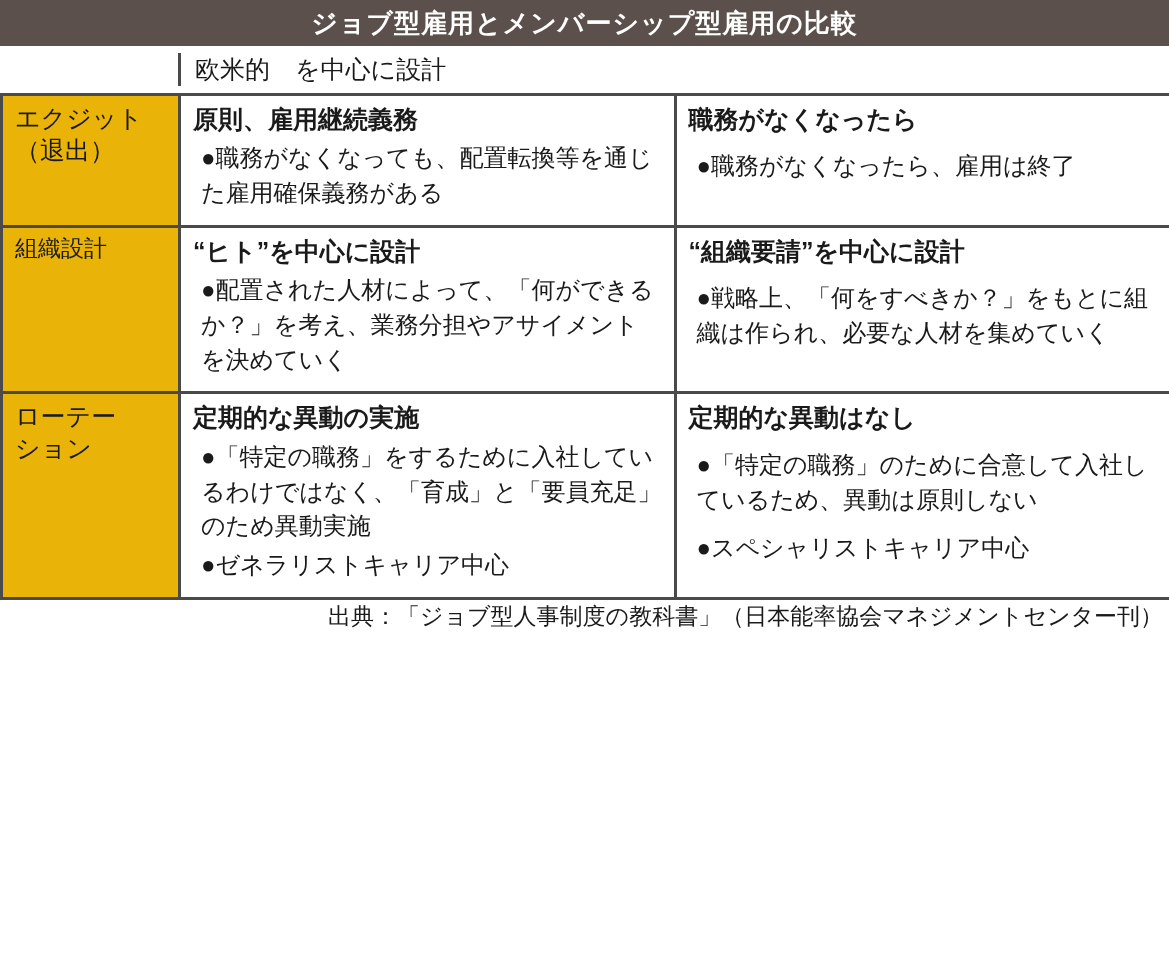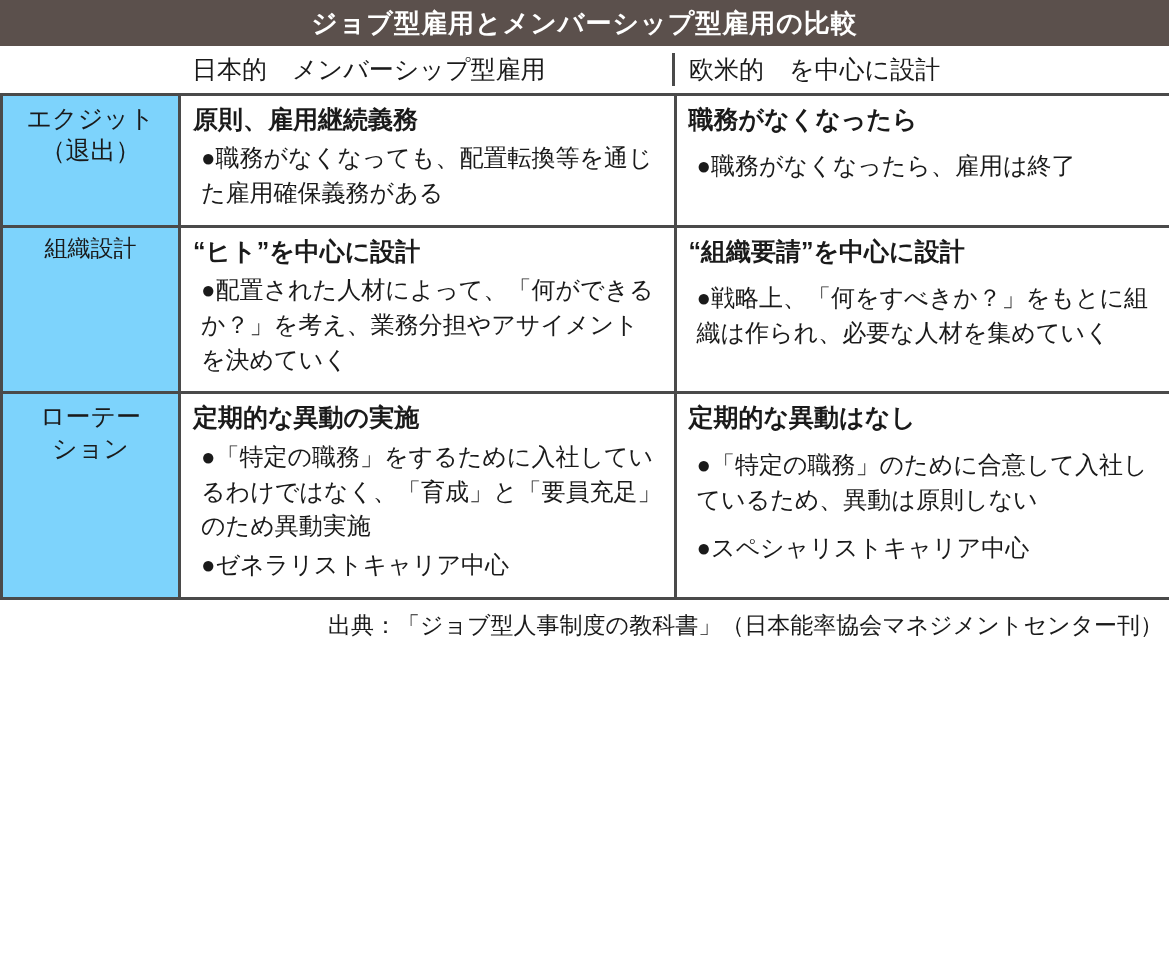--- a/index.html
+++ b/index.html
@@ -63,24 +63,23 @@
     border-bottom: 3px solid #4a4a4a;
     vertical-align: top;
     padding: 6px 12px 10px 12px;
     box-sizing: border-box;
   }
   table.compare tr:not(:last-child) td {
     border-bottom: none;
   }
   td.rowhead {
     width: 178px;
-    background: #7dd3fc;
+    background: #eab308;
     border-right: 3px solid #4a4a4a;
     border-left: 3px solid #4a4a4a;
-    text-align: center;
     vertical-align: middle;
     font-size: 25px;
     line-height: 1.28;
     padding: 6px 4px;
   }
   td.cell {
     width: 495.5px;
     border-right: 3px solid #4a4a4a;
     font-size: 24px;
     line-height: 1.42;
@@ -98,40 +97,39 @@
     font-size: 24px;
     line-height: 1.45;
     margin: 0 0 4px 8px;
   }
   .cell-body.spaced {
     margin-top: 14px;
   }
   .source {
     font-size: 23px;
     text-align: right;
-    padding: 10px 6px 0 0;
+    padding: 1px 6px 0 0;
     letter-spacing: 0px;
     white-space: nowrap;
   }
   .rh-small {
     font-size: 23px;
   }
 </style>
 </head>
 <body>
 
 <div class="sheet">
 
   <div class="title-bar">
     <span>ジョブ型雇用とメンバーシップ型雇用の比較</span>
   </div>
 
   <div class="col-header">
     <div class="corner"></div>
-    <div class="ch">日本的　メンバーシップ型雇用</div>
     <div class="ch left-sep">欧米的　を中心に設計</div>
   </div>
 
   <table class="compare">
     <tbody>
       <tr>
         <td class="rowhead">
           <div>エクジット</div>
           <div>（退出）</div>
         </td>

